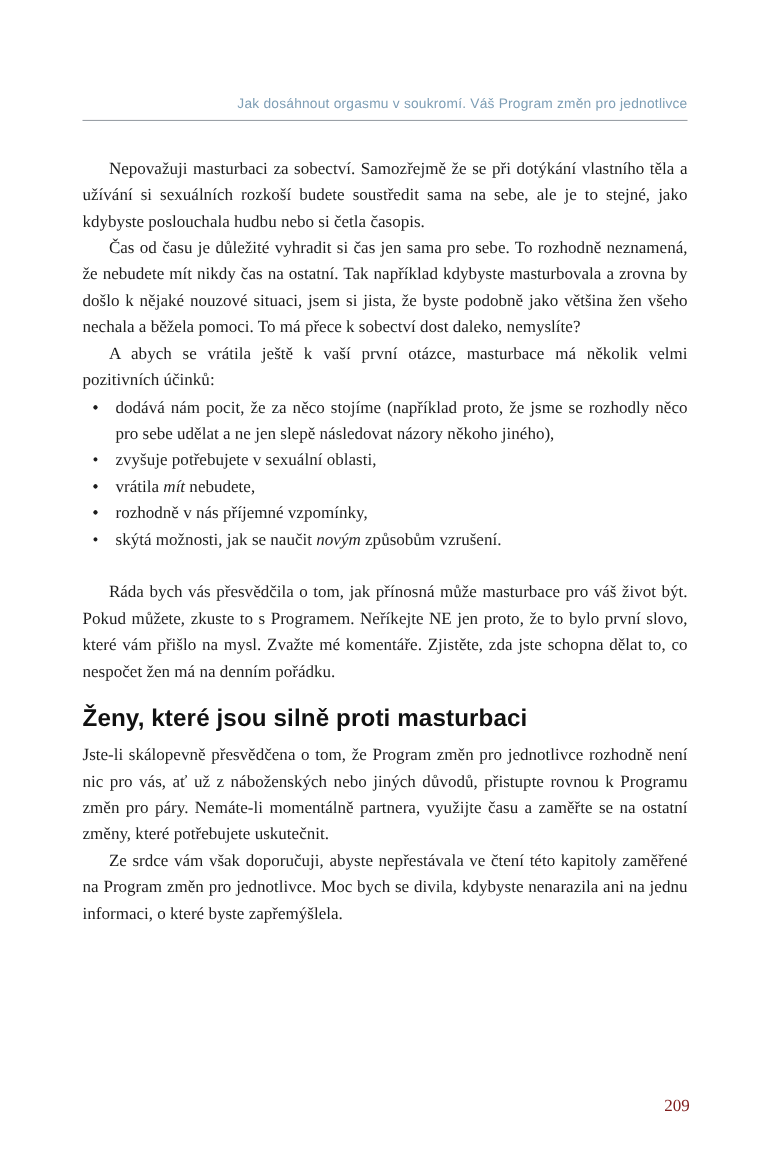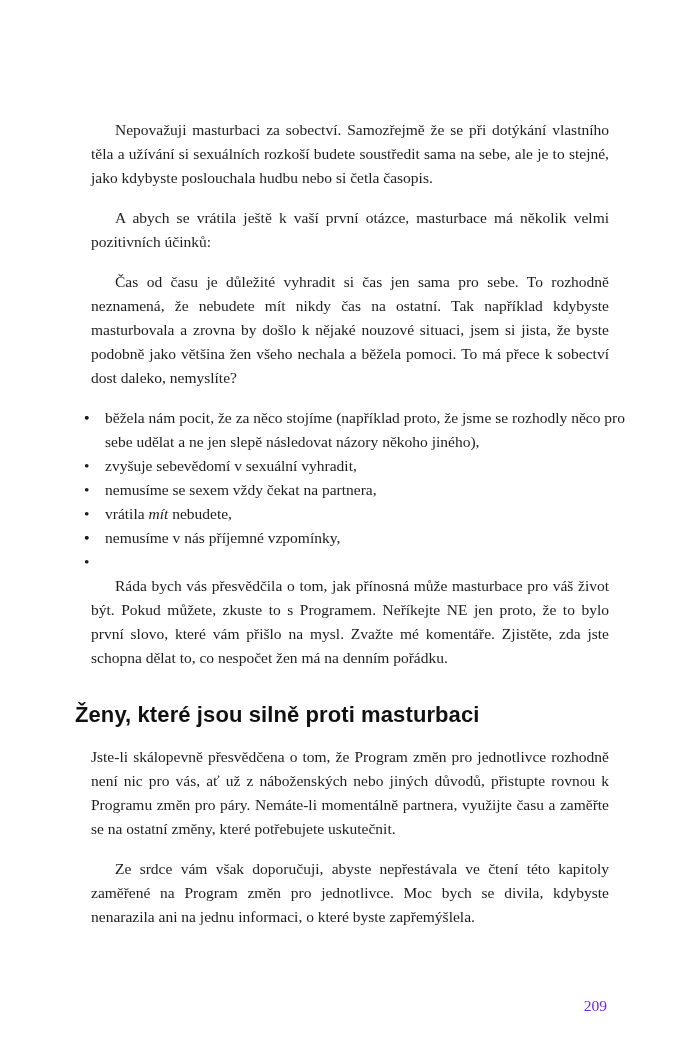--- a/index.html
+++ b/index.html
@@ -33,21 +33,21 @@
     margin: 7px 0 0 0;
     height: 0;
   }
   main {
     margin-top: 32px;
     font-size: 15.5px;
     line-height: 24px;
     text-align: justify;
   }
   main p {
-    margin: 16px;
+    margin: 0;
   }
   p.indent {
     text-indent: 24px;
   }
   p.gap-top {
     margin-top: 24px;
   }
   ul.bullet-list {
     list-style: none;
     margin: 1px 0 0 0;
@@ -63,76 +63,80 @@
     position: absolute;
     left: 9px;
     top: 0;
   }
   h2.section-heading {
     font-family: "Liberation Sans", "DejaVu Sans", sans-serif;
     font-size: 22px;
     line-height: 28px;
     font-weight: 700;
     color: #111111;
-    margin: 31px 0 8px 0;
+    margin: 16px 0 8px 0;
     text-align: left;
     letter-spacing: 0.1px;
   }
   em {
   }
   .page-number {
     position: absolute;
-    right: 93px;
+    right: 73px;
     bottom: 48px;
     font-size: 15.5px;
-    color: #6d28d9;
+    color: #7f1d1d;
     font-family: "Liberation Serif", "DejaVu Serif", serif;
   }
 </style>
 </head>
 <body>
 
 <div class="page">
 
+  <header>
+    <div class="running-title">Jak dosáhnout orgasmu v soukromí. Váš Program změn pro jednotlivce</div>
+    <hr class="header-rule">
+  </header>
 
   <main>
 
     <p class="indent">Nepovažuji masturbaci za sobectví. Samozřejmě že se při dotýkání vlastního těla a užívání si sexuálních rozkoší budete soustředit sama na sebe, ale je to stejné, jako kdybyste poslouchala hudbu nebo si četla časopis.</p>
+    <p class="indent">Čas od času je důležité vyhradit si čas jen sama pro sebe. To rozhodně neznamená, že nebudete mít nikdy čas na ostatní. Tak například kdybyste masturbovala a zrovna by došlo k nějaké nouzové situaci, jsem si jista, že byste podobně jako většina žen všeho nechala a běžela pomoci. To má přece k sobectví dost daleko, nemyslíte?</p>
     <p class="indent">A abych se vrátila ještě k vaší první otázce, masturbace má několik velmi pozitivních účinků:</p>
-    <p class="indent">Čas od času je důležité vyhradit si čas jen sama pro sebe. To rozhodně neznamená, že nebudete mít nikdy čas na ostatní. Tak například kdybyste masturbovala a zrovna by došlo k nějaké nouzové situaci, jsem si jista, že byste podobně jako většina žen všeho nechala a běžela pomoci. To má přece k sobectví dost daleko, nemyslíte?</p>
 
     <ul class="bullet-list">
       <li>
         <span class="marker">•</span>
       </li>
       <li>
         <span class="marker">•</span>
-        <span>běžela nám pocit, že za něco stojíme (například proto, že jsme se rozhodly něco pro sebe udělat a ne jen slepě následovat názory někoho jiného),</span>
+        <span>dodává nám pocit, že za něco stojíme (například proto, že jsme se rozhodly něco pro sebe udělat a ne jen slepě následovat názory někoho jiného),</span>
       </li>
       <li>
         <span class="marker">•</span>
-        <span>zvyšuje sebevědomí v sexuální vyhradit,</span>
+        <span>zvyšuje potřebujete v sexuální oblasti,</span>
       </li>
       <li>
         <span class="marker">•</span>
-        <span>nemusíme se sexem vždy čekat na partnera,</span>
       </li>
       <li>
         <span class="marker">•</span>
         <span><span>vrátila </span><em>mít</em><span> nebudete,</span></span>
       </li>
       <li>
         <span class="marker">•</span>
       </li>
       <li>
         <span class="marker">•</span>
-        <span>nemusíme v nás příjemné vzpomínky,</span>
+        <span>rozhodně v nás příjemné vzpomínky,</span>
       </li>
       <li>
         <span class="marker">•</span>
+        <span><span>skýtá možnosti, jak se naučit </span><em>novým</em><span> způsobům vzrušení.</span></span>
       </li>
     </ul>
 
     <p class="indent gap-top">Ráda bych vás přesvědčila o tom, jak přínosná může masturbace pro váš život být. Pokud můžete, zkuste to s Programem. Neříkejte NE jen proto, že to bylo první slovo, které vám přišlo na mysl. Zvažte mé komentáře. Zjistěte, zda jste schopna dělat to, co nespočet žen má na denním pořádku.</p>
 
     <h2 class="section-heading">Ženy, které jsou silně proti masturbaci</h2>
 
     <p>Jste-li skálopevně přesvědčena o tom, že Program změn pro jednotlivce rozhodně není nic pro vás, ať už z náboženských nebo jiných důvodů, přistupte rovnou k Programu změn pro páry. Nemáte-li momentálně partnera, využijte času a zaměřte se na ostatní změny, které potřebujete uskutečnit.</p>
     <p class="indent">Ze srdce vám však doporučuji, abyste nepřestávala ve čtení této kapitoly zaměřené na Program změn pro jednotlivce. Moc bych se divila, kdybyste nenarazila ani na jednu informaci, o které byste zapřemýšlela.</p>
 

